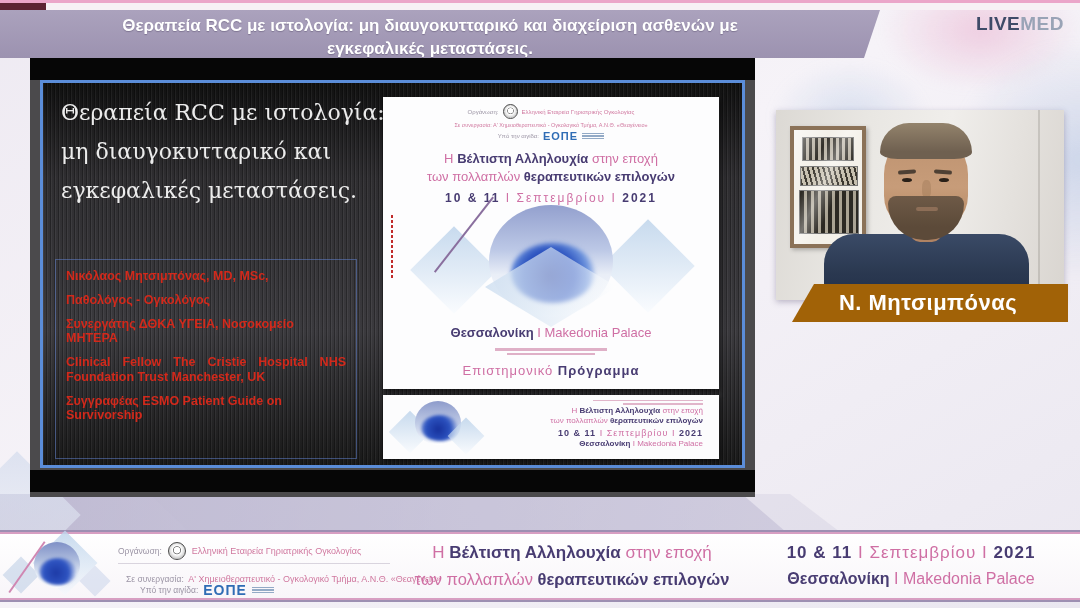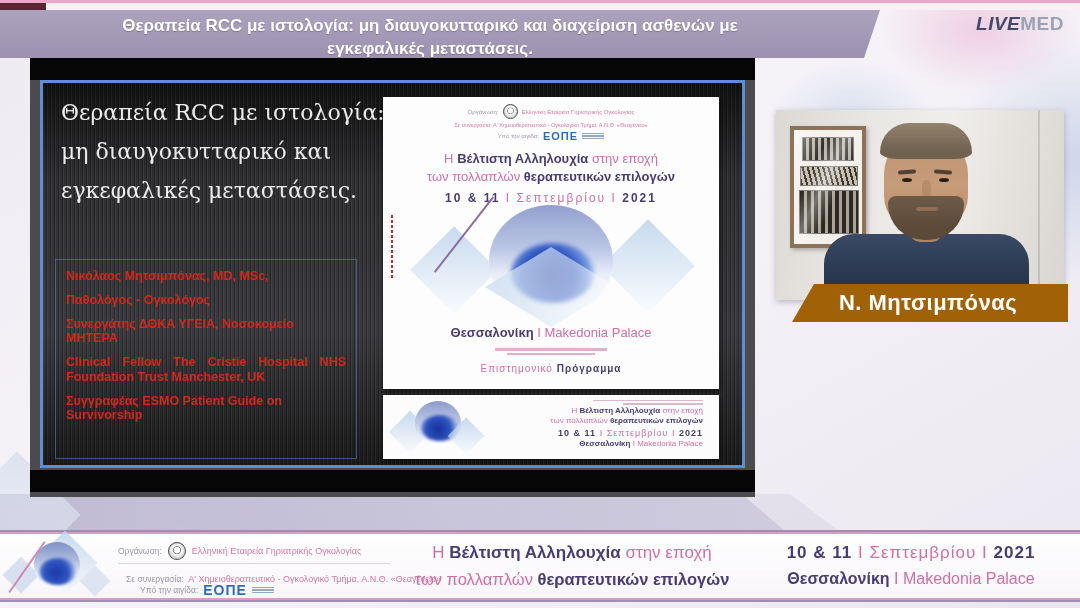--- a/index.html
+++ b/index.html
@@ -19,21 +19,21 @@
   #corner-diamond{left:-28px;top:470px;width:90px;height:90px;background:linear-gradient(135deg,rgba(215,222,238,.8),rgba(245,248,252,.4));transform:rotate(45deg);}
 
   
   #top-strip{left:0;top:0;width:1080px;height:10px;background:#f7f1f5;border-top:3px solid #eba6c9;box-sizing:border-box;}
   #top-strip-maroon{left:0;top:0;width:46px;height:10px;background:#5d2433;}
   #header-bar{left:0;top:10px;width:880px;height:48px;background:linear-gradient(180deg,#aba2bd 0%,#9c92b0 100%);
               clip-path:polygon(0 0,100% 0,calc(100% - 16px) 100%,0 100%);}
   #header-title{left:120px;top:14px;width:620px;text-align:center;color:#ffffff;font-weight:bold;
                 font-size:17px;line-height:23px;text-shadow:0 1px 1px rgba(60,50,80,.35);}
   #brand{right:16px;top:13px;font-size:19px;font-weight:bold;letter-spacing:.5px;}
-  #brand .live{color:#3f4b68;font-style:italic;} #brand .med{color:#99a3b6;text-align:center;}
+  #brand .live{color:#3f4b68;} #brand .med{color:#99a3b6;text-align:center;}
 
   
   #share{left:30px;top:58px;width:725px;height:439px;background:#4b4a4c;}
   .blackstrip{left:0;width:725px;height:22px;background:#060606;}
   #strip-top{top:0;} #strip-bottom{top:412px;}
 
   
   #slide{left:10px;top:22px;width:705px;height:388px;box-sizing:border-box;border:3px solid #5b8dd9;
          background:
           repeating-linear-gradient(90deg,rgba(255,255,255,.05) 0 1px,rgba(0,0,0,0) 1px 3px,rgba(0,0,0,.28) 3px 4px),
@@ -73,21 +73,21 @@
           background:radial-gradient(circle at 45% 55%,#16309b 0%,#2c53c0 45%,#6d94dd 70%,rgba(255,255,255,0) 85%);}
   #g-front{left:52px;top:42px;width:132px;height:80px;position:absolute;opacity:.85;
            background:linear-gradient(90deg,rgba(205,222,240,.95),rgba(255,255,255,.55));
            clip-path:polygon(50% 0,100% 50%,50% 100%,0 50%);}
   #g-needle{left:30px;top:-18px;width:1.5px;height:95px;background:#8a6f9e;transform:rotate(38deg);position:absolute;}
   #p-redmarks{left:8px;top:118px;width:2px;height:64px;position:absolute;
               background:repeating-linear-gradient(180deg,#c02a2a 0 3px,rgba(0,0,0,0) 3px 5px);}
   #p-loc{margin-top:120px;text-align:center;font-size:13px;}
   .fineline{height:2.5px;background:#d9a2bd;opacity:.85;margin:2px auto;}
   #p-fine1{width:112px;margin-top:8px;} #p-fine2{width:88px;}
-  #p-prog{margin-top:8px;text-align:center;font-size:10px;letter-spacing:1px;}
+  #p-prog{margin-top:8px;text-align:center;font-size:13px;letter-spacing:1px;}
 
   
   #thumb{left:340px;top:312px;width:336px;height:64px;background:#fcfcfd;box-shadow:2px 2px 5px rgba(0,0,0,.5);}
   #t-graphic{left:14px;top:4px;width:90px;height:56px;position:absolute;}
   #t-circle{left:18px;top:2px;width:46px;height:44px;border-radius:50%;position:absolute;
             background:linear-gradient(180deg,#8d9bcb 0%,#c4cfe8 55%,#fff 100%);}
   #t-blob{left:24px;top:16px;width:38px;height:26px;border-radius:50%;position:absolute;filter:blur(1.5px);
           background:radial-gradient(circle at 45% 55%,#16309b 0%,#2c53c0 50%,rgba(255,255,255,0) 82%);}
   #t-d1{left:-2px;top:18px;width:30px;height:30px;position:absolute;}
   #t-d2{left:56px;top:24px;width:26px;height:26px;position:absolute;}

